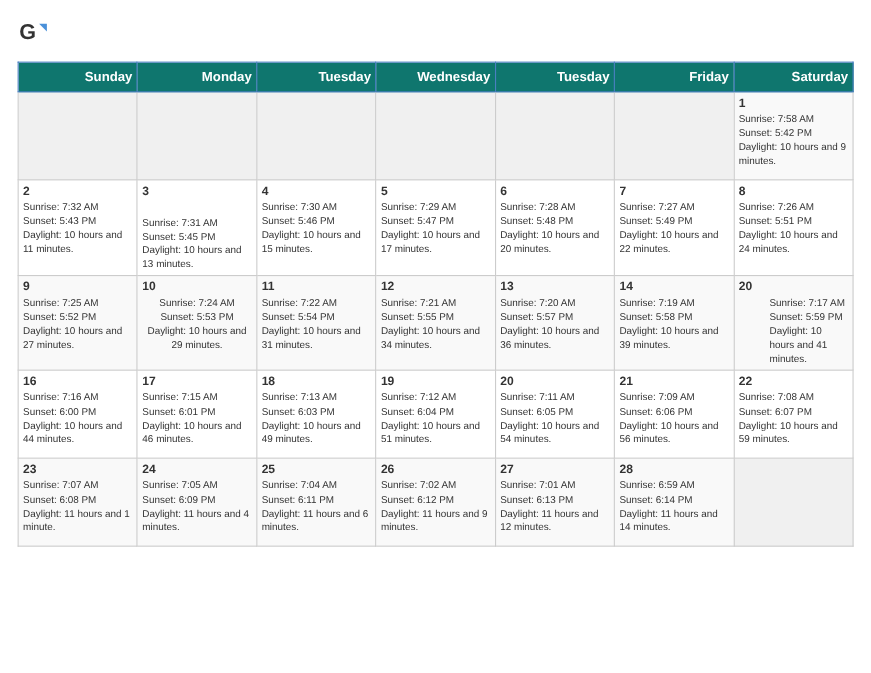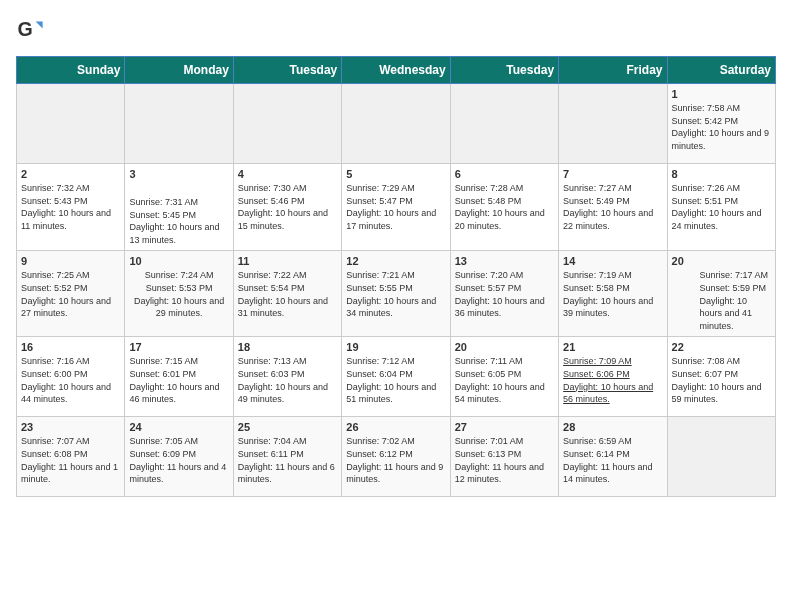--- a/index.html
+++ b/index.html
@@ -242,21 +242,21 @@
 Daylight: 10 hours and 51 minutes.</div>
         </td>
         <td>
           <span class="day-num">20</span>
           <div class="day-info" style="white-space: pre-line;">Sunrise: 7:11 AM
 Sunset: 6:05 PM
 Daylight: 10 hours and 54 minutes.</div>
         </td>
         <td>
           <span class="day-num">21</span>
-          <div class="day-info" style="white-space: pre-line; text-decoration: underline;">Sunrise: 7:09 AM
+          <div class="day-info" style="white-space: pre-line;">Sunrise: 7:09 AM
 Sunset: 6:06 PM
 Daylight: 10 hours and 56 minutes.</div>
         </td>
         <td>
           <span class="day-num">22</span>
           <div class="day-info" style="white-space: pre-line;">Sunrise: 7:08 AM
 Sunset: 6:07 PM
 Daylight: 10 hours and 59 minutes.</div>
         </td>
       </tr>

